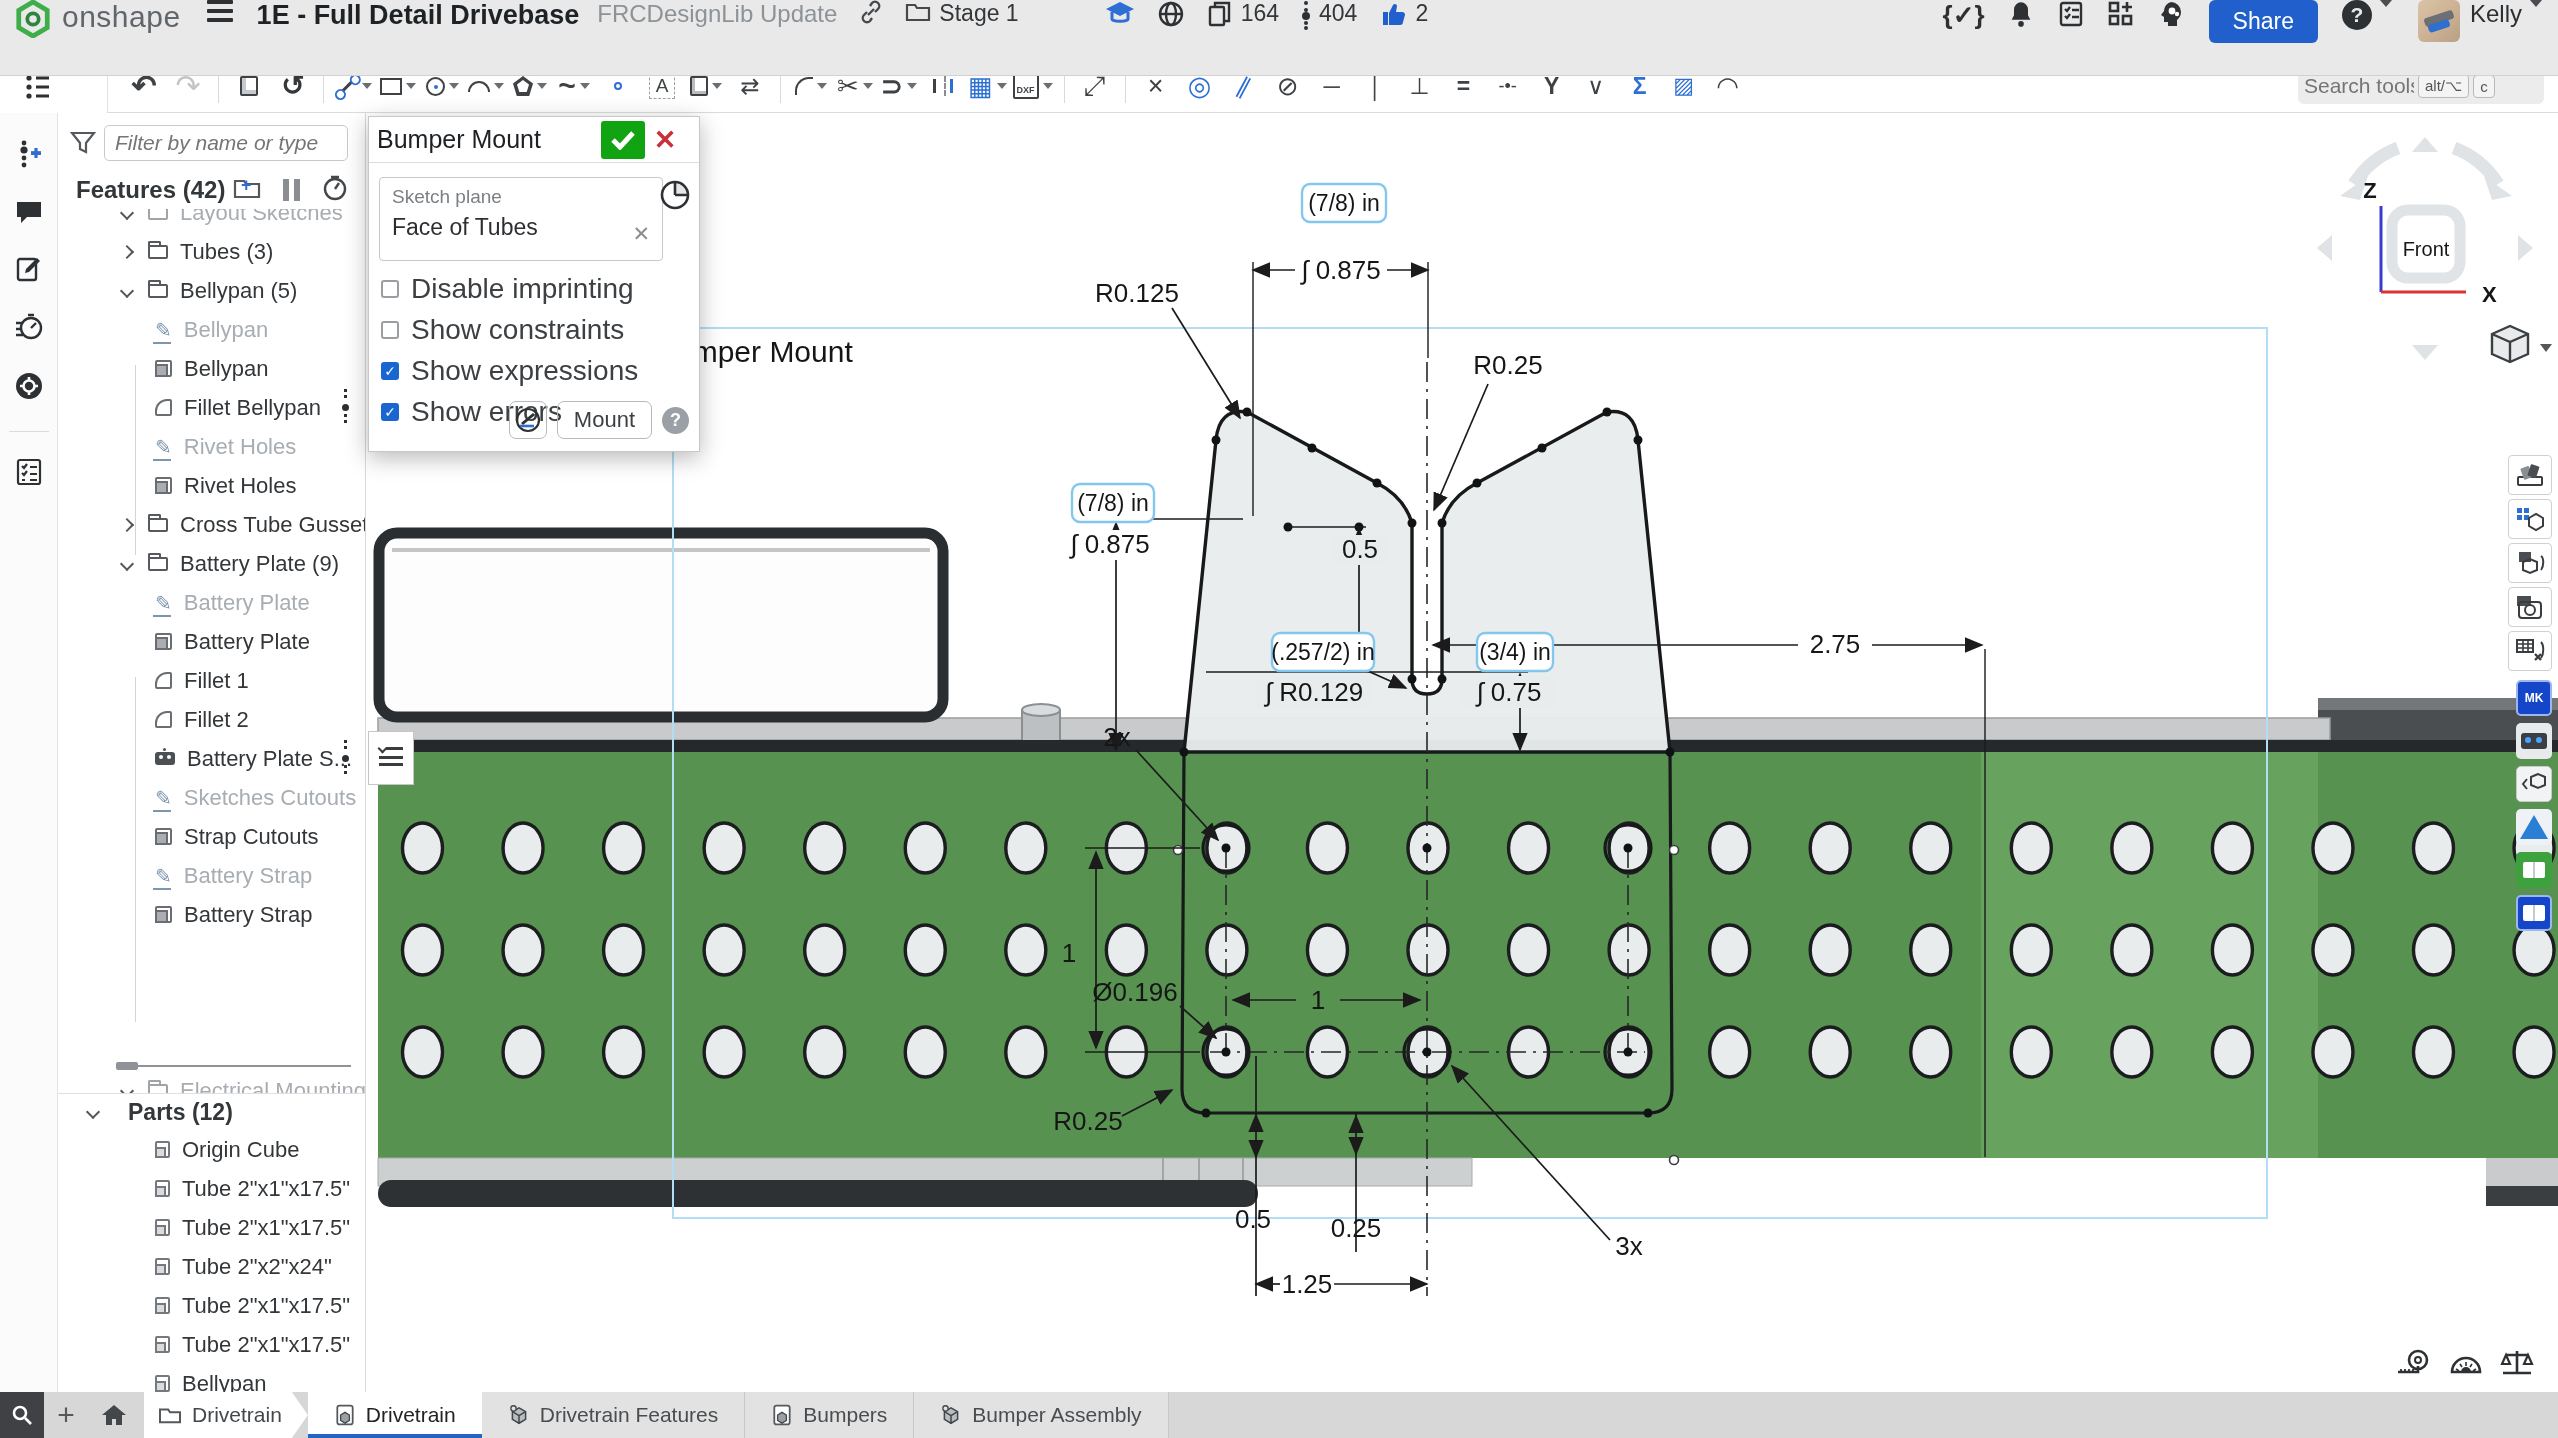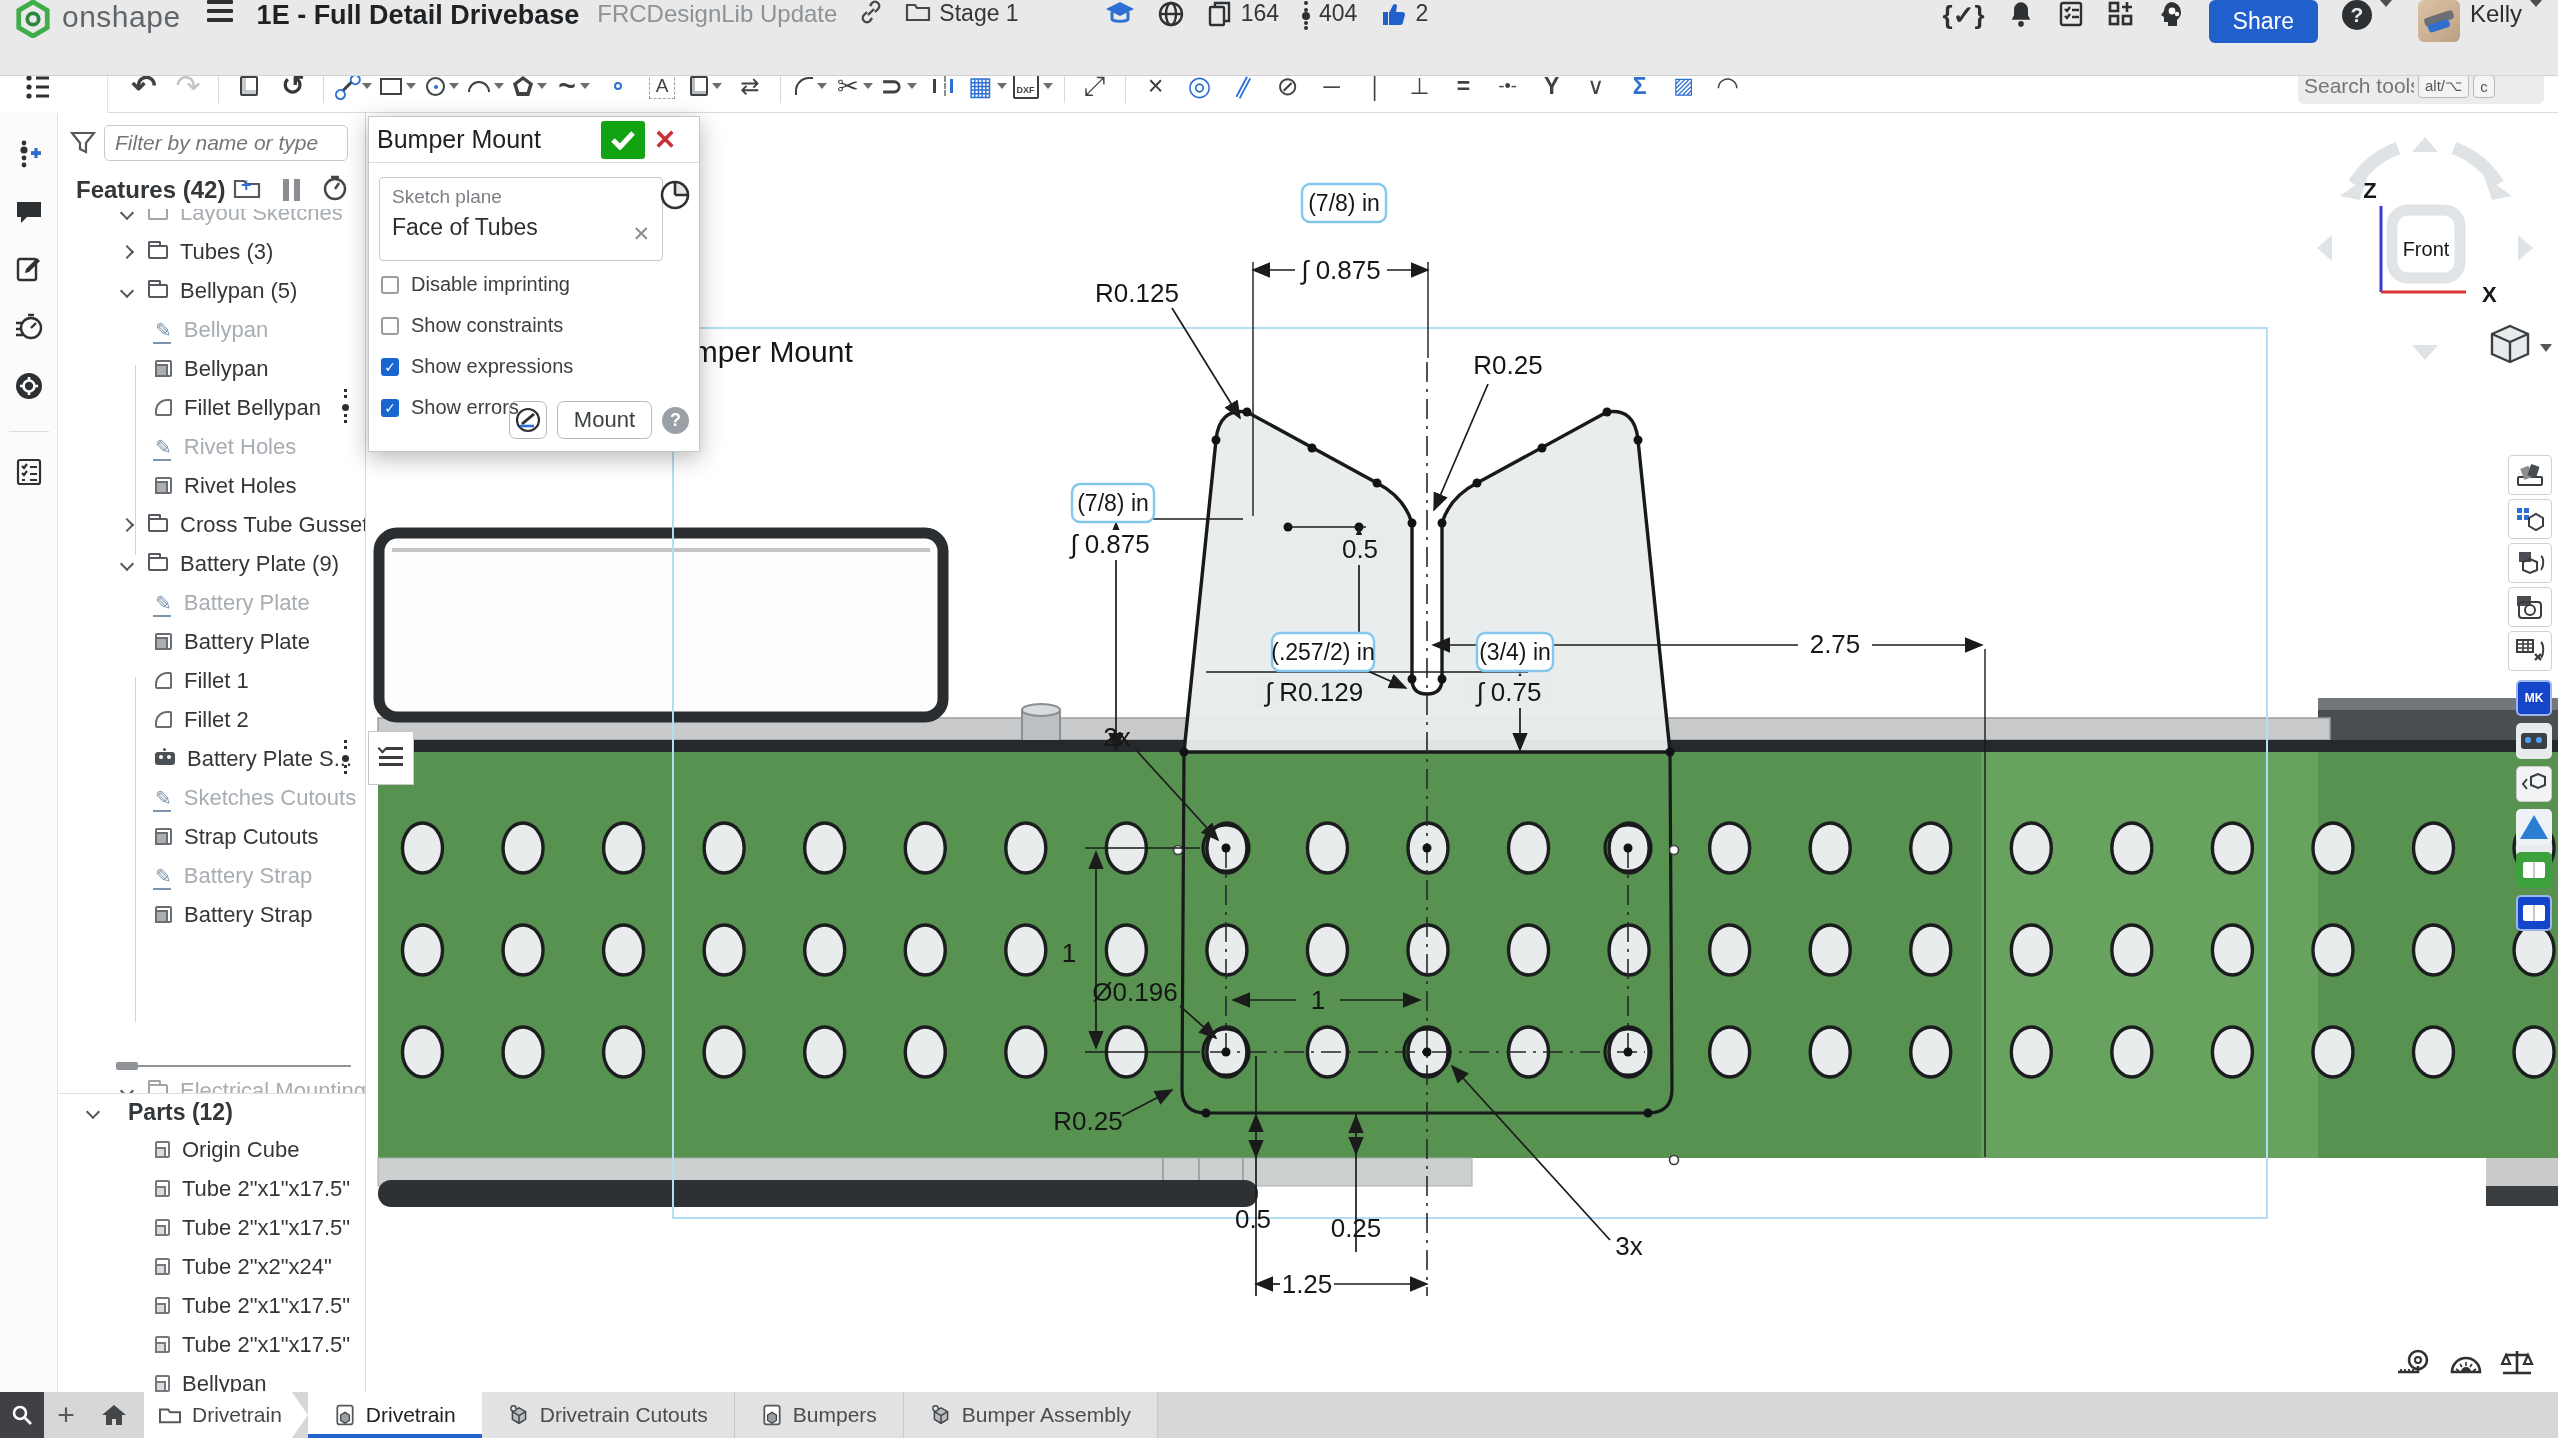--- a/index.html
+++ b/index.html
@@ -132,21 +132,21 @@
   #dlg .no{width:40px;height:38px;display:flex;align-items:center;justify-content:center;color:#c6313a;font-size:27px;font-weight:bold}
   #dlg .field{position:absolute;left:10px;top:60px;width:284px;height:84px;border:1px solid #c9c9c9;border-radius:4px}
   #dlg .flab{font-size:19px;color:#7c8085;margin:8px 0 0 12px}
   #dlg .fval{font-size:23px;color:#2c2f32;margin:6px 0 0 12px}
   #dlg .fclear{position:absolute;right:12px;top:44px;color:#8a8e92;font-size:21px}
   #dlg .pie{position:absolute;right:8px;top:62px}
   .cbrow{position:absolute;left:12px;display:flex;align-items:center}
   .cb{width:18px;height:18px;border:2px solid #9a9ea2;border-radius:3px;background:#fff;
     display:flex;align-items:center;justify-content:center;font-size:14px;color:#fff}
   .cb.checked{background:#1a66d1;border-color:#1a66d1}
-  .cblab{font-size:20px;color:#3c4043;margin-left:12px}
+  .cblab{font-size:28px;color:#3c4043;margin-left:12px}
   #dlg .btns{position:absolute;right:10px;bottom:12px;display:flex;align-items:center;gap:10px}
   #dlg .sketchbtn{width:38px;height:38px;border:1px solid #b9b9b9;border-radius:7px;
     display:flex;align-items:center;justify-content:center}
   #dlg .finalbtn{height:38px;border:1px solid #b9b9b9;border-radius:7px;padding:0 16px;
     font-size:22px;color:#3c4043;display:flex;align-items:center}
   #dlg .help{width:27px;height:27px;border-radius:50%;background:#9aa0a5;color:#fff;font-size:18px;
     font-weight:bold;display:flex;align-items:center;justify-content:center}
   
   #flyout{position:absolute;left:368px;top:731px;width:46px;height:54px;background:#fff;
     border:1px solid #c6c6c6;z-index:10;display:flex;align-items:center;justify-content:center}
@@ -1055,21 +1055,21 @@
         <path d="M6 10 l4-2.4 4 2.4 v5 l-4 2.4 -4-2.4 z" fill="#9aa0a5" stroke="#44474a" stroke-width="1.2"></path>
       </svg>
     <span>Drivetrain</span>
   </div>
   <div class="tab">
     <svg class="mini" width="22" height="22" viewBox="0 0 20 20">
         <path d="M4 7 l6-3.5 6 3.5 v7 l-6 3.5 -6-3.5 z" fill="#b9bdc1" stroke="#44474a" stroke-width="1.4"></path>
         <path d="M4 7 l6 3.5 6-3.5 M10 10.5 V18" fill="none" stroke="#44474a" stroke-width="1.4"></path>
         <circle cx="5" cy="4" r="2.4" fill="#e2e2e2" stroke="#44474a" stroke-width="1.2"></circle>
       </svg>
-    <span>Drivetrain Cutouts</span>
+    <span>Drivetrain Features</span>
   </div>
   <div class="tab">
     <svg class="mini" width="22" height="22" viewBox="0 0 20 20">
         <rect x="3" y="1.5" width="14" height="17" rx="2" fill="#fff" stroke="#55595d" stroke-width="1.6"></rect>
         <path d="M6 10 l4-2.4 4 2.4 v5 l-4 2.4 -4-2.4 z" fill="#9aa0a5" stroke="#44474a" stroke-width="1.2"></path>
       </svg>
     <span>Bumpers</span>
   </div>
   <div class="tab">
     <svg class="mini" width="22" height="22" viewBox="0 0 20 20">

